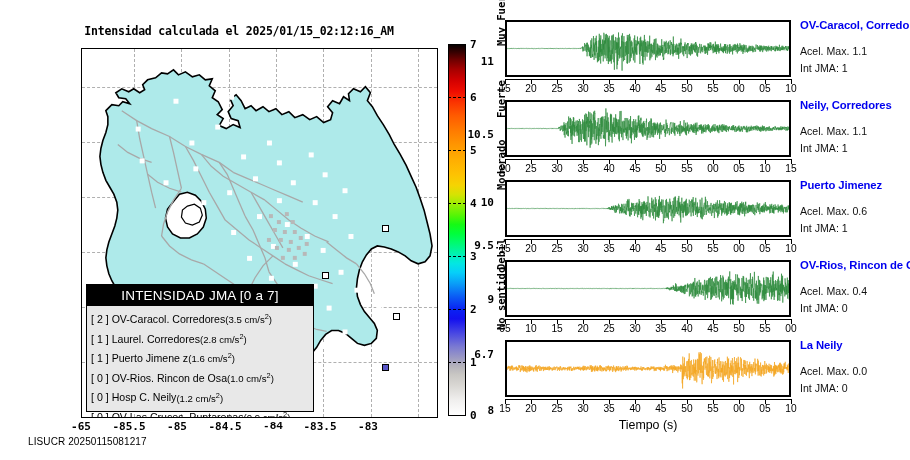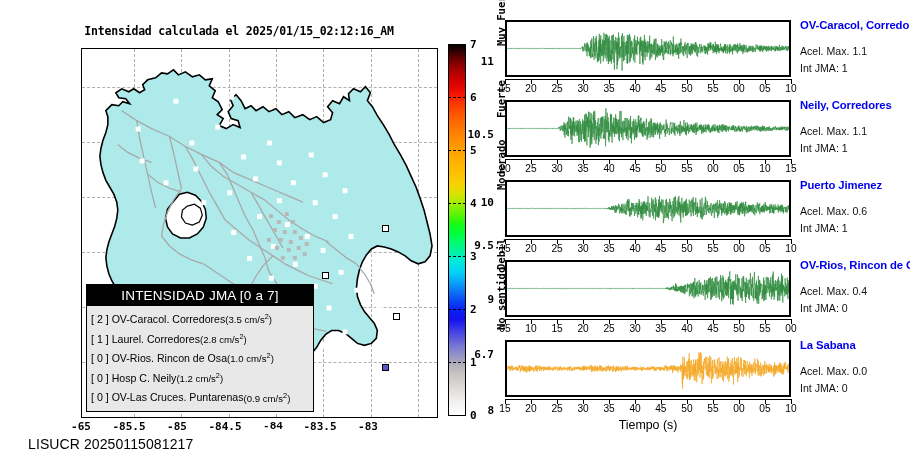--- a/index.html
+++ b/index.html
@@ -56,21 +56,21 @@
   .cb-tick{position:absolute;left:424px;width:18px;height:0;
     border-top:1.3px dashed #000;}
   .cb-num{position:absolute;left:446px;
     font-family:"DejaVu Sans Mono","Liberation Mono",monospace;
     font-size:11px;font-weight:bold;}
   .cb-word{position:absolute;left:471px;
     font-family:"DejaVu Sans Mono","Liberation Mono",monospace;
     font-size:10.5px;font-weight:bold;white-space:nowrap;
     transform-origin:left top;transform:rotate(-90deg);}
 
-  #footer-id{position:absolute;left:4px;top:436px;font-size:14px;color:#000;
+  #footer-id{position:absolute;left:4px;top:436px;font-size:10px;color:#000;
     letter-spacing:0.1px;}
 
   
   #wave-col{position:absolute;left:470px;top:0;width:440px;height:460px;}
   .wave-row{position:absolute;left:0;width:440px;}
   .wave-box{position:absolute;left:35px;width:286px;border:2px solid #000;
     background:#fff;box-sizing:border-box;overflow:hidden;}
   .wave-svg{display:block;width:100%;height:100%;}
   .wave-axis{position:absolute;left:35px;width:286px;height:16px;}
   .wave-axis .axline{position:absolute;left:0;right:0;top:0;height:0;
@@ -247,20 +247,24 @@
       <div id="legend-list">
         <div class="legend-row">
           <span class="brk">[ 2 ]</span>
           <span>OV-Caracol. Corredores</span><span class="unit"><span>(</span><span>3.5</span><span> cm/s</span><sup>2</sup><span>)</span></span>
         </div>
         <div class="legend-row">
           <span class="brk">[ 1 ]</span>
           <span>Laurel. Corredores</span><span class="unit"><span>(</span><span>2.8</span><span> cm/s</span><sup>2</sup><span>)</span></span>
         </div>
         <div class="legend-row">
+          <span class="brk">[ 1 ]</span>
+          <span>Puerto Jimene z</span><span class="unit"><span>(</span><span>1.6</span><span> cm/s</span><sup>2</sup><span>)</span></span>
+        </div>
+        <div class="legend-row">
           <span class="brk">[ 0 ]</span>
           <span>OV-Rios. Rincon de Osa</span><span class="unit"><span>(</span><span>1.0</span><span> cm/s</span><sup>2</sup><span>)</span></span>
         </div>
         <div class="legend-row">
           <span class="brk">[ 0 ]</span>
           <span>Hosp C. Neily</span><span class="unit"><span>(</span><span>1.2</span><span> cm/s</span><sup>2</sup><span>)</span></span>
         </div>
         <div class="legend-row">
           <span class="brk">[ 0 ]</span>
           <span>OV-Las Cruces. Puntarenas</span><span class="unit"><span>(</span><span>0.9</span><span> cm/s</span><sup>2</sup><span>)</span></span>
@@ -490,19 +494,19 @@
         <div class="alab" style="left:63.6%">50</div>
       <div class="atick" style="left:72.7%"></div>
         <div class="alab" style="left:72.7%">55</div>
       <div class="atick" style="left:81.8%"></div>
         <div class="alab" style="left:81.8%">00</div>
       <div class="atick" style="left:90.9%"></div>
         <div class="alab" style="left:90.9%">05</div>
       <div class="atick" style="left:100%"></div>
         <div class="alab" style="left:100%">10</div>
     </div>
-    <div class="stn-name" style="top:19px;">La Sabana</div>
+    <div class="stn-name" style="top:19px;">La Neily</div>
     <div class="stn-acel" style="top:45px;"><span>Acel. Max. </span><span>0.0</span></div>
     <div class="stn-jma" style="top:62px;"><span>Int JMA: </span><span>0</span></div>
   </div>
 
   <div id="time-axis-label" style="top:418px;">Tiempo (s)</div>
 </div>
 
 </body></html>

